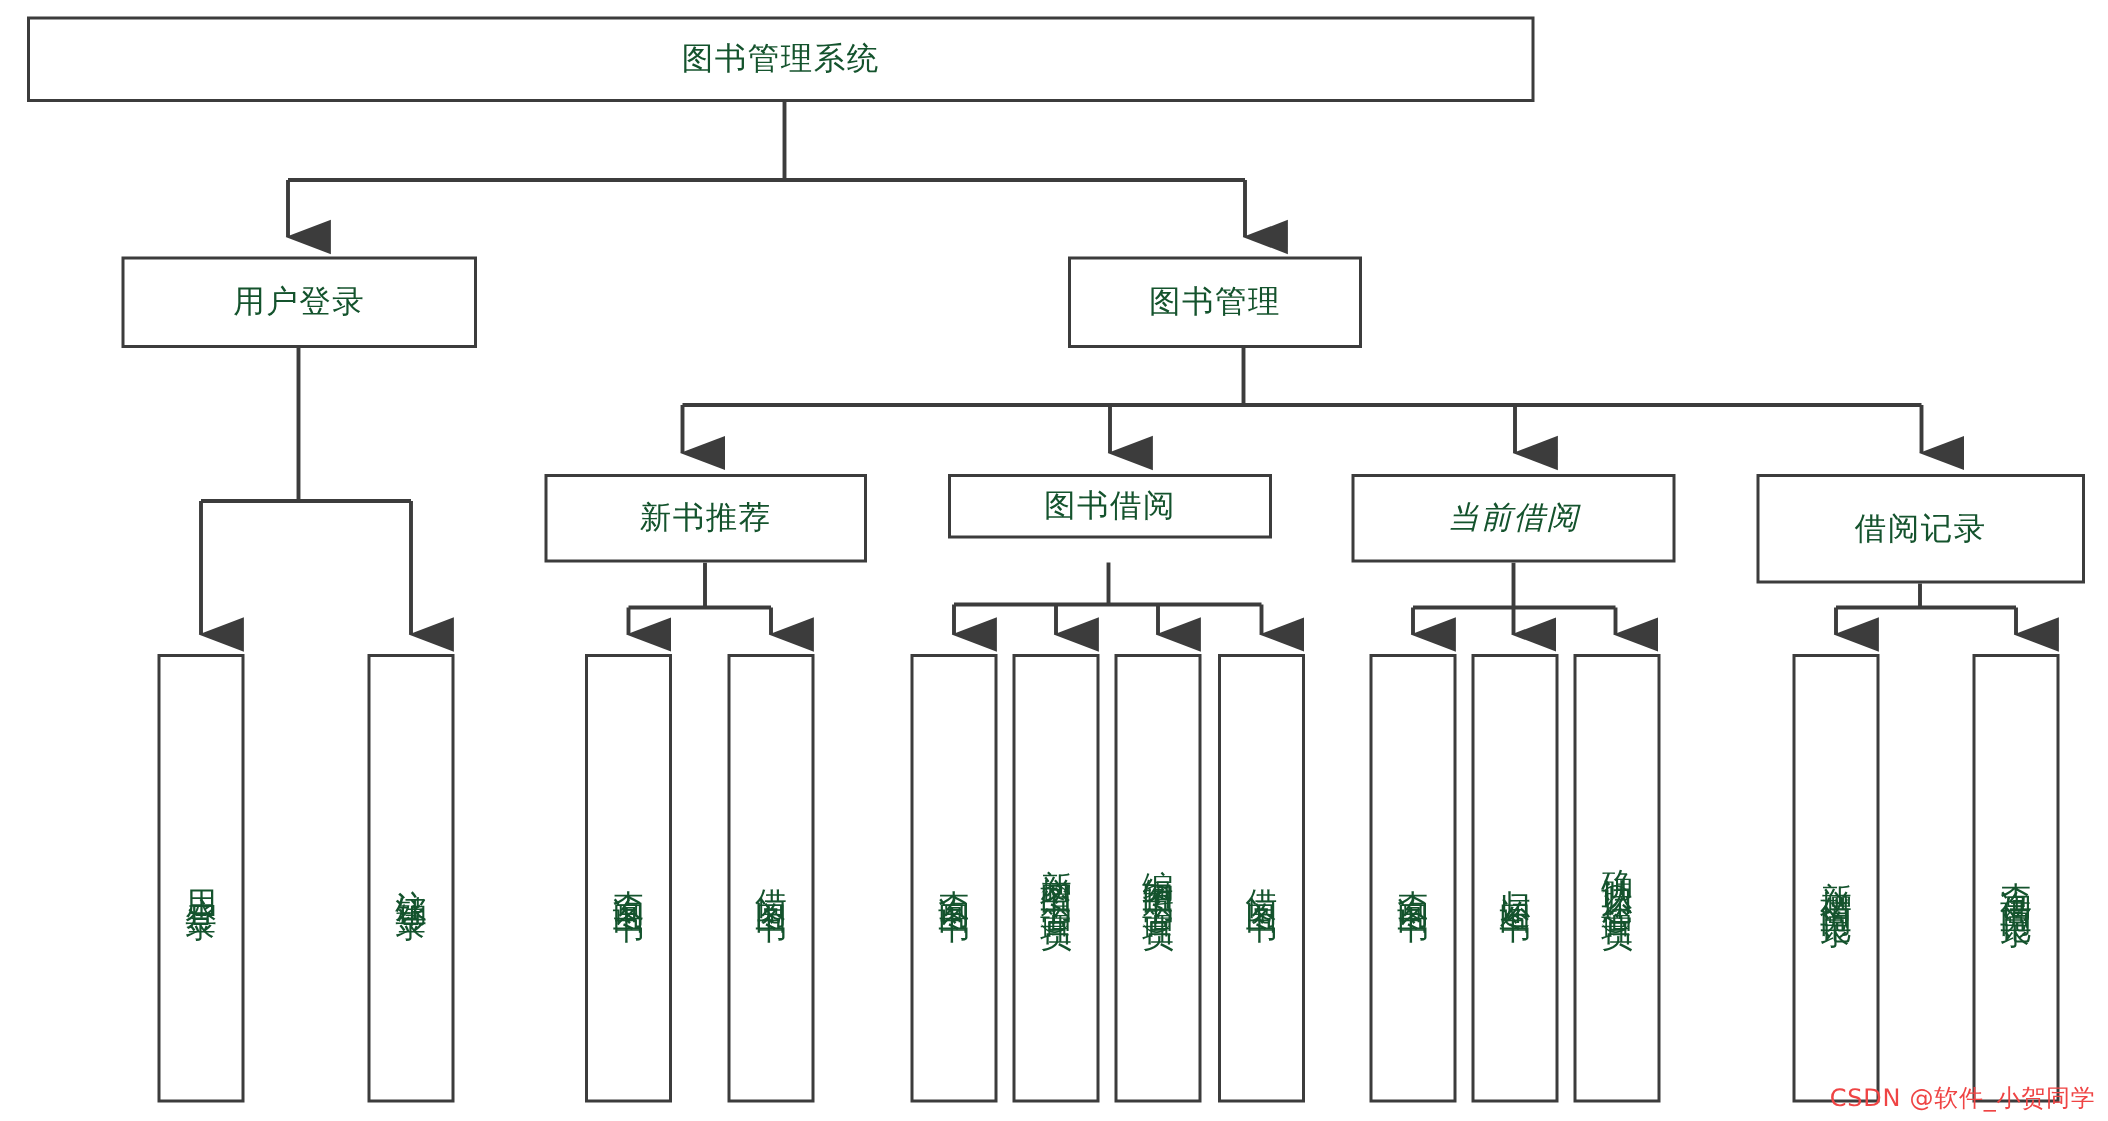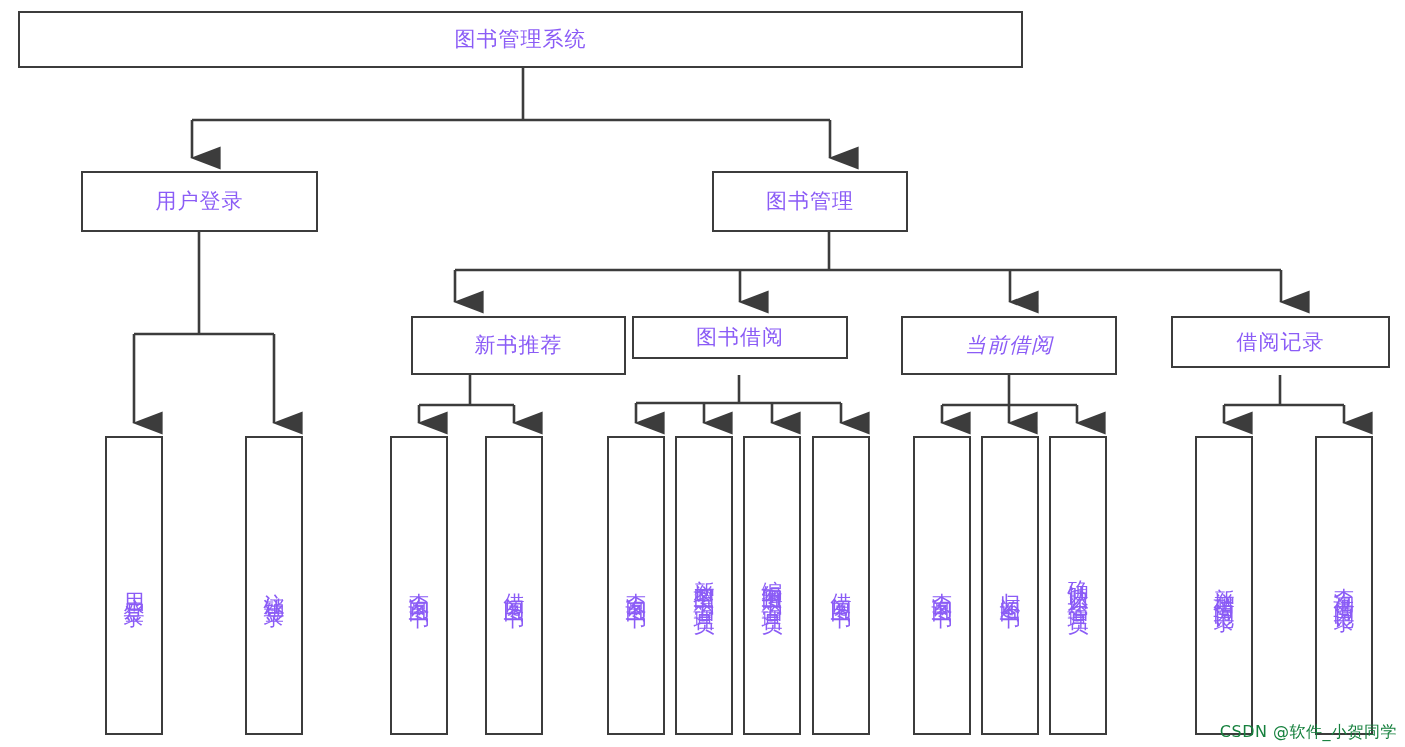--- a/index.html
+++ b/index.html
@@ -21,21 +21,21 @@
     pointer-events:none;
   }
   .node{
     position:absolute;
     box-sizing:border-box;
     background:#ffffff;
     border:2.5px solid #3c3c3c;
     display:flex;
     align-items:center;
     justify-content:center;
-    color:#8b5cf6;
+    color:#14532d;
   }
   .node.h{
     font-size:21px;
     letter-spacing:1px;
     line-height:1;
   }
   .node.v{
     font-size:21px;
     padding:8px 0;
   }
@@ -45,21 +45,21 @@
     letter-spacing:5px;
     line-height:1.05;
     white-space:nowrap;
     text-align:center;
   }
   .watermark{
     position:absolute;
     right:8px;
     bottom:4px;
     font-size:16px;
-    color:#15803d;
+    color:#ef4444;
     letter-spacing:0.5px;
     white-space:nowrap;
     user-select:none;
   }
 </style>
 </head>
 <body>
 
 <div id="canvas">
 
@@ -117,30 +117,30 @@
     <span>图书管理系统</span>
   </div>
 
   <div class="node h" style="left:81px;top:171px;width:237px;height:61px;">
     <span>用户登录</span>
   </div>
   <div class="node h" style="left:712px;top:171px;width:196px;height:61px;">
     <span>图书管理</span>
   </div>
 
-  <div class="node h" style="left:363px;top:316px;width:215px;height:59px;margin-left:48px;">
+  <div class="node h" style="left:363px;top:316px;width:215px;height:59px;">
     <span>新书推荐</span>
   </div>
   <div class="node h" style="left:632px;top:316px;width:216px;height:43px;">
     <span>图书借阅</span>
   </div>
   <div class="node h" style="left:901px;top:316px;width:216px;height:59px;font-style:italic;">
     <span>当前借阅</span>
   </div>
-  <div class="node h" style="left:1171px;top:316px;width:219px;height:52px;">
+  <div class="node h" style="left:1171px;top:316px;width:219px;height:73px;">
     <span>借阅记录</span>
   </div>
 
   <div class="node v" style="left:105px;top:436px;width:58px;height:299px;">
     <span class="vtext">用户登录</span>
   </div>
   <div class="node v" style="left:245px;top:436px;width:58px;height:299px;">
     <span class="vtext">注销登录</span>
   </div>
 

